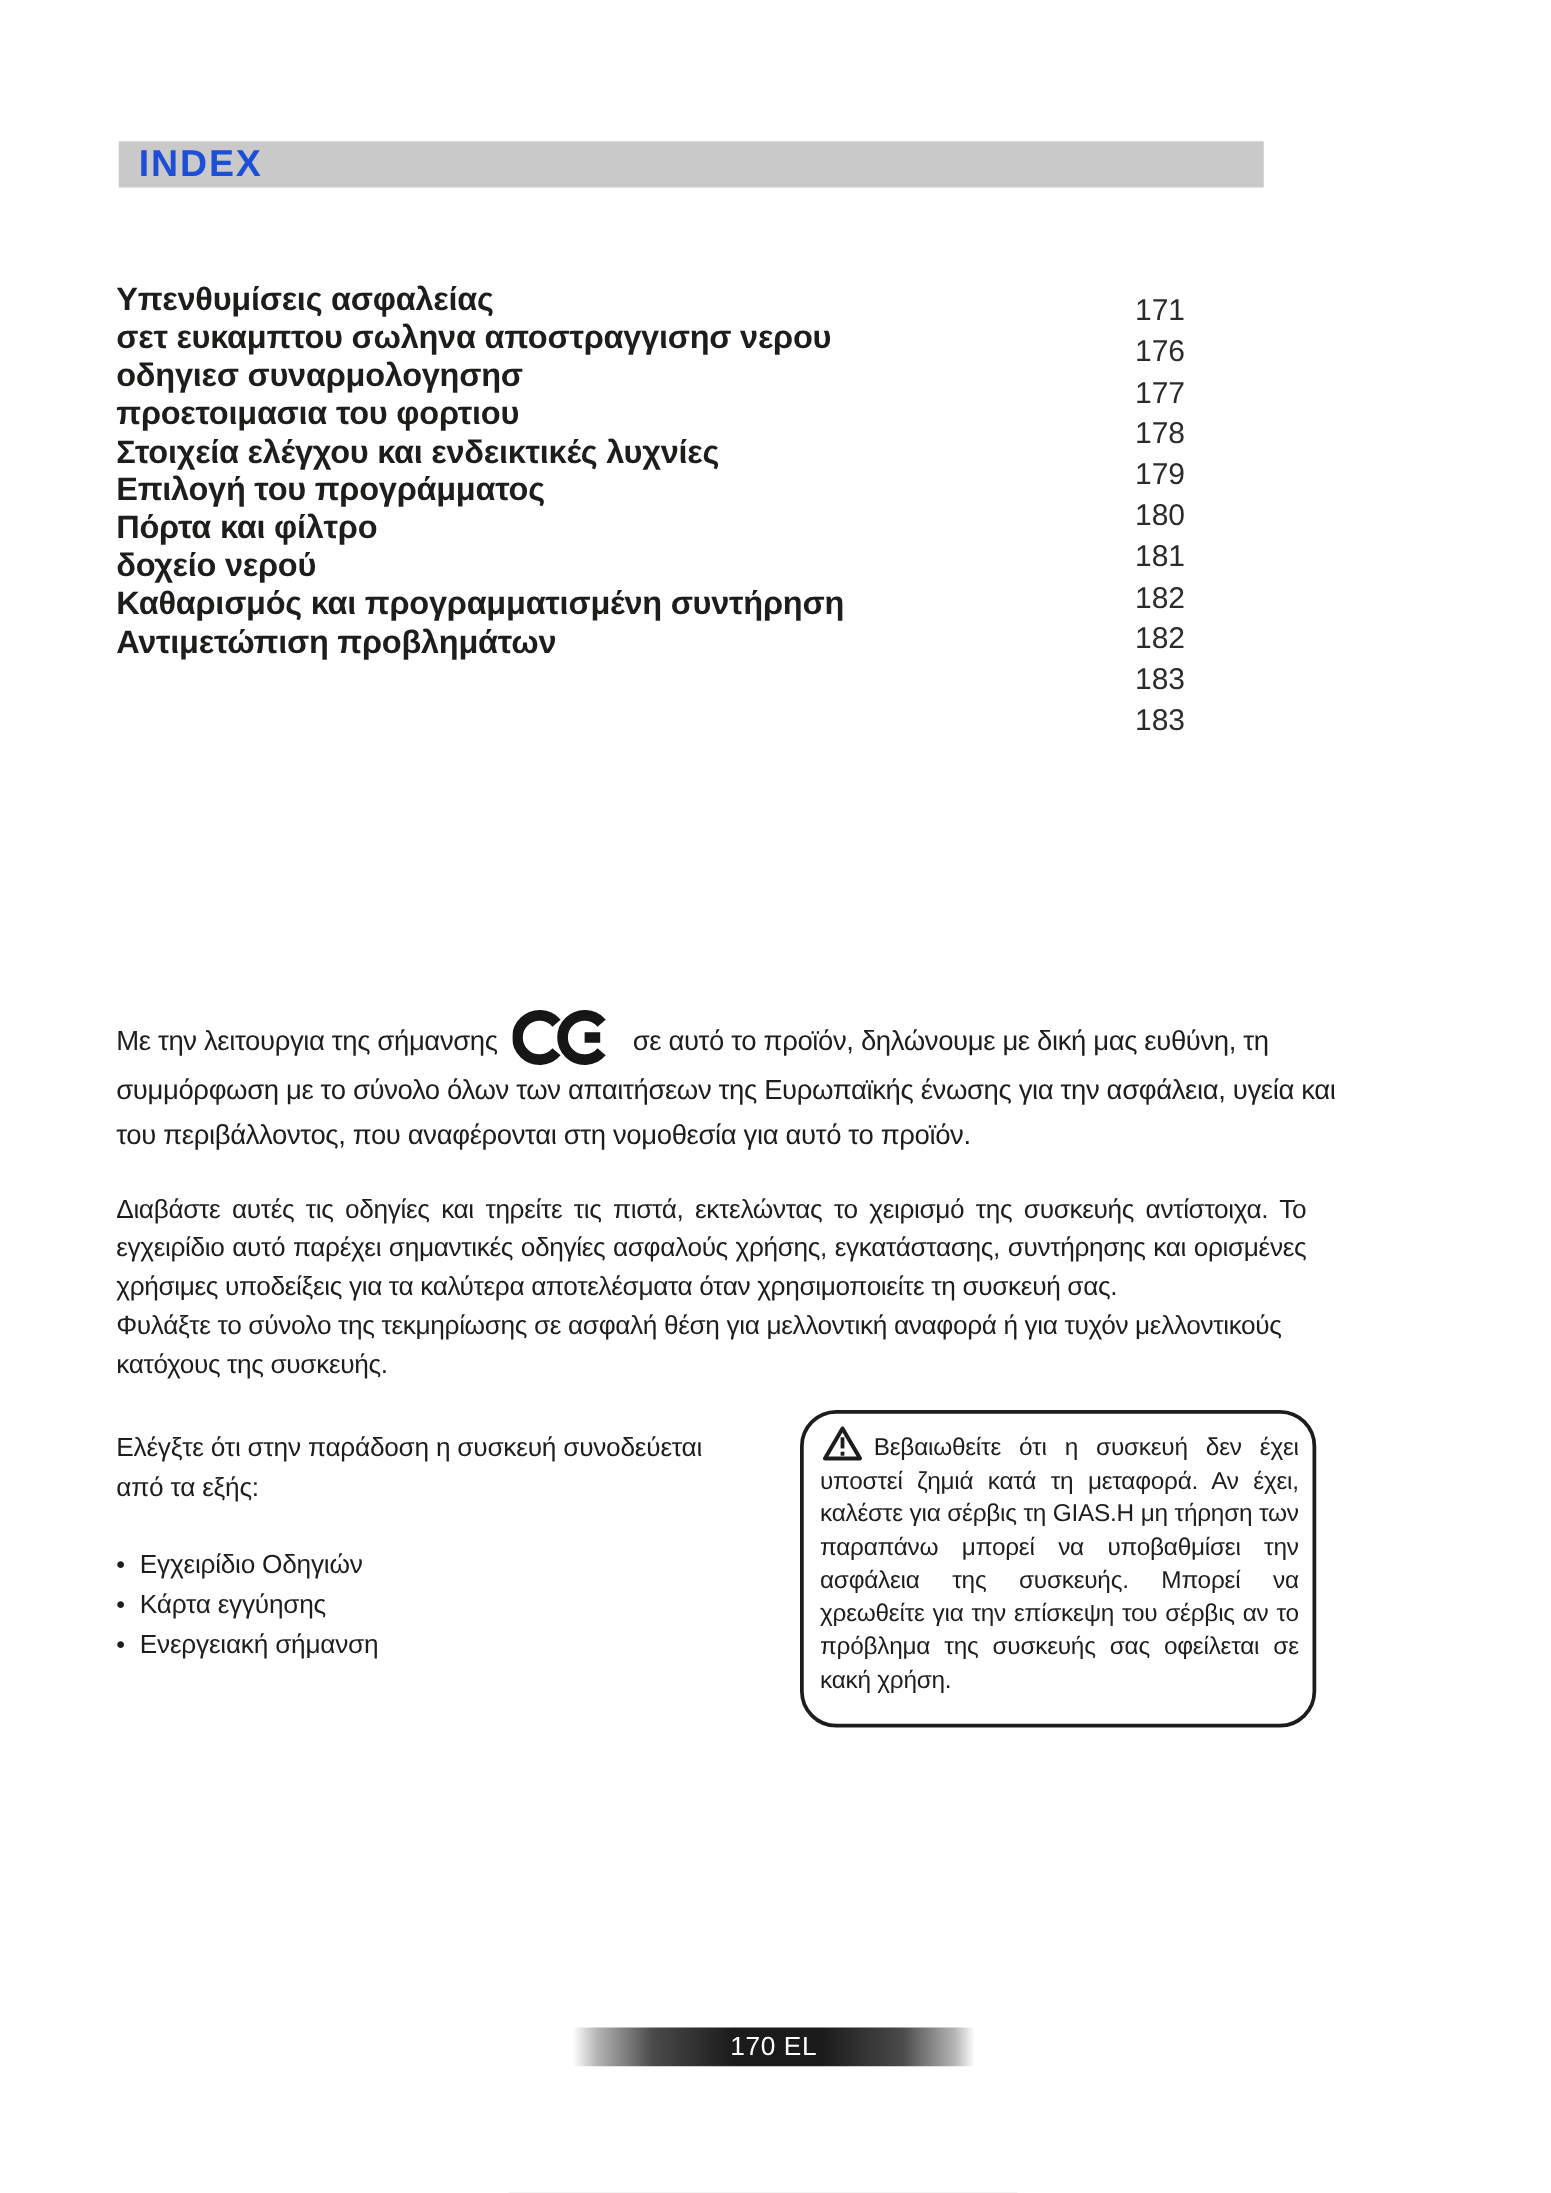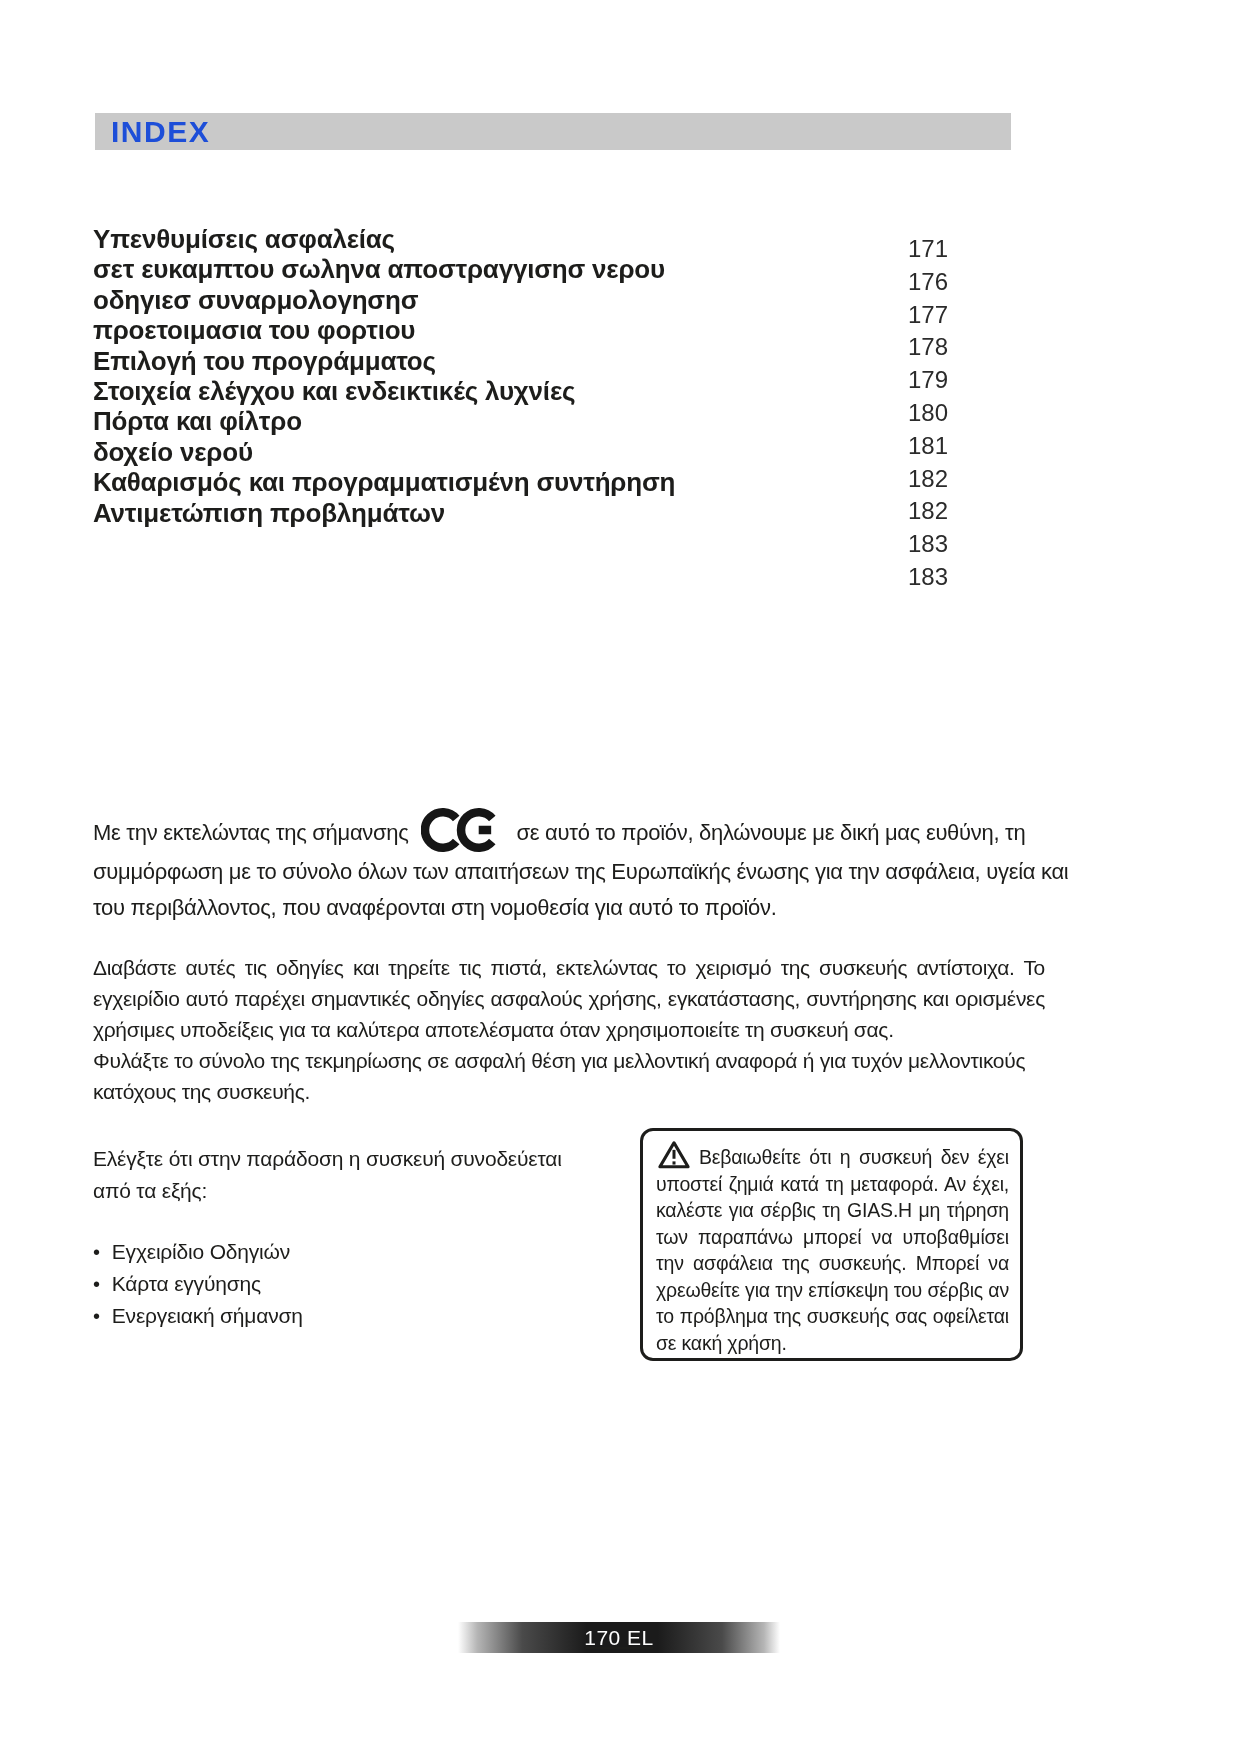--- a/index.html
+++ b/index.html
@@ -47,23 +47,23 @@
   
   .delivery {
     position:absolute; left:93px; top:1143px; width:500px;
     font-size:21px; line-height:32px; letter-spacing:-0.2px;
   }
   .delivery .items { margin-top:29px; }
   .delivery .item { display:flex; align-items:baseline; line-height:31px; }
   .delivery .bullet { font-size:20px; margin-right:12px; }
   
   .warning-box {
-    position:absolute; left:640px; top:1128px; width:383px; min-height:210px;
-    border:3px solid #1d1d1b; border-radius:13px;
-    padding:9px 11px 2px 13px;
+    position:absolute; left:640px; top:1128px; width:413px; min-height:210px;
+    border:3px solid #1d1d1b; border-radius:29px;
+    padding:9px 11px 22px 13px;
     font-size:19.5px; line-height:26.5px; letter-spacing:-0.2px;
     text-align:justify;
   }
   .warn-icon { display:inline-block; width:36px; height:30px; vertical-align:-6px; margin-right:7px; }
   
   .footer-bar {
     position:absolute; left:458px; top:1622px; width:322px; height:31px;
     display:flex; align-items:center; justify-content:center;
     background:linear-gradient(90deg,#ffffff 0%,#b5b5b5 6%,#4a4a4a 20%,#1b1b1b 40%,#1b1b1b 62%,#4a4a4a 82%,#b5b5b5 95%,#ffffff 100%);
     text-decoration:underline;
@@ -82,23 +82,23 @@
   <div class="toc-titles">
 
       <div class="toc-line">Υπενθυμίσεις ασφαλείας</div>
 
       <div class="toc-line">σετ ευκαμπτου σωληνα αποστραγγισησ νερου</div>
 
       <div class="toc-line">οδηγιεσ συναρμολογησησ</div>
 
       <div class="toc-line">προετοιμασια του φορτιου</div>
 
+      <div class="toc-line">Στοιχεία ελέγχου και ενδεικτικές λυχνίες</div>
+
       <div class="toc-line">Επιλογή του προγράμματος</div>
-
-      <div class="toc-line">Στοιχεία ελέγχου και ενδεικτικές λυχνίες</div>
 
       <div class="toc-line">Πόρτα και φίλτρο</div>
 
       <div class="toc-line">δοχείο νερού</div>
 
 
       <div class="toc-line">Καθαρισμός και προγραμματισμένη συντήρηση</div>
 
       <div class="toc-line">Αντιμετώπιση προβλημάτων</div>
 
@@ -123,21 +123,21 @@
       <div class="toc-line">182</div>
 
       <div class="toc-line">182</div>
 
       <div class="toc-line">183</div>
 
       <div class="toc-line">183</div>
     </div>
 
   <div class="ce-para">
-    <span>Με την εκτελώντας της σήμανσης</span><svg class="ce-logo" viewBox="0 0 122 70" aria-hidden="true">
+    <span>Με την λειτουργια της σήμανσης</span><svg class="ce-logo" viewBox="0 0 122 70" aria-hidden="true">
       <path d="M 53.7 17.6 A 27 27 0 1 0 53.7 52.4" fill="none" stroke="#161616" stroke-width="13"></path>
       <path d="M 108.7 17.6 A 27 27 0 1 0 108.7 52.4" fill="none" stroke="#161616" stroke-width="13"></path>
       <path d="M 88 35 H 107" fill="none" stroke="#161616" stroke-width="13"></path>
     </svg><span>σε αυτό το προϊόν, δηλώνουμε με δική μας ευθύνη, τη συμμόρφωση με το σύνολο όλων των απαιτήσεων της Ευρωπαϊκής ένωσης για την ασφάλεια, υγεία και του περιβάλλοντος, που αναφέρονται στη νομοθεσία για αυτό το προϊόν.</span>
   </div>
 
   <div class="body-block">
     <p class="p-justify">Διαβάστε αυτές τις οδηγίες και τηρείτε τις πιστά, εκτελώντας το χειρισμό της συσκευής αντίστοιχα. Το εγχειρίδιο αυτό παρέχει σημαντικές οδηγίες ασφαλούς χρήσης, εγκατάστασης, συντήρησης και ορισμένες χρήσιμες υποδείξεις για τα καλύτερα αποτελέσματα όταν χρησιμοποιείτε τη συσκευή σας.</p>
     <p>Φυλάξτε το σύνολο της τεκμηρίωσης σε ασφαλή θέση για μελλοντική αναφορά ή για τυχόν μελλοντικούς κατόχους της συσκευής.</p>
   </div>

